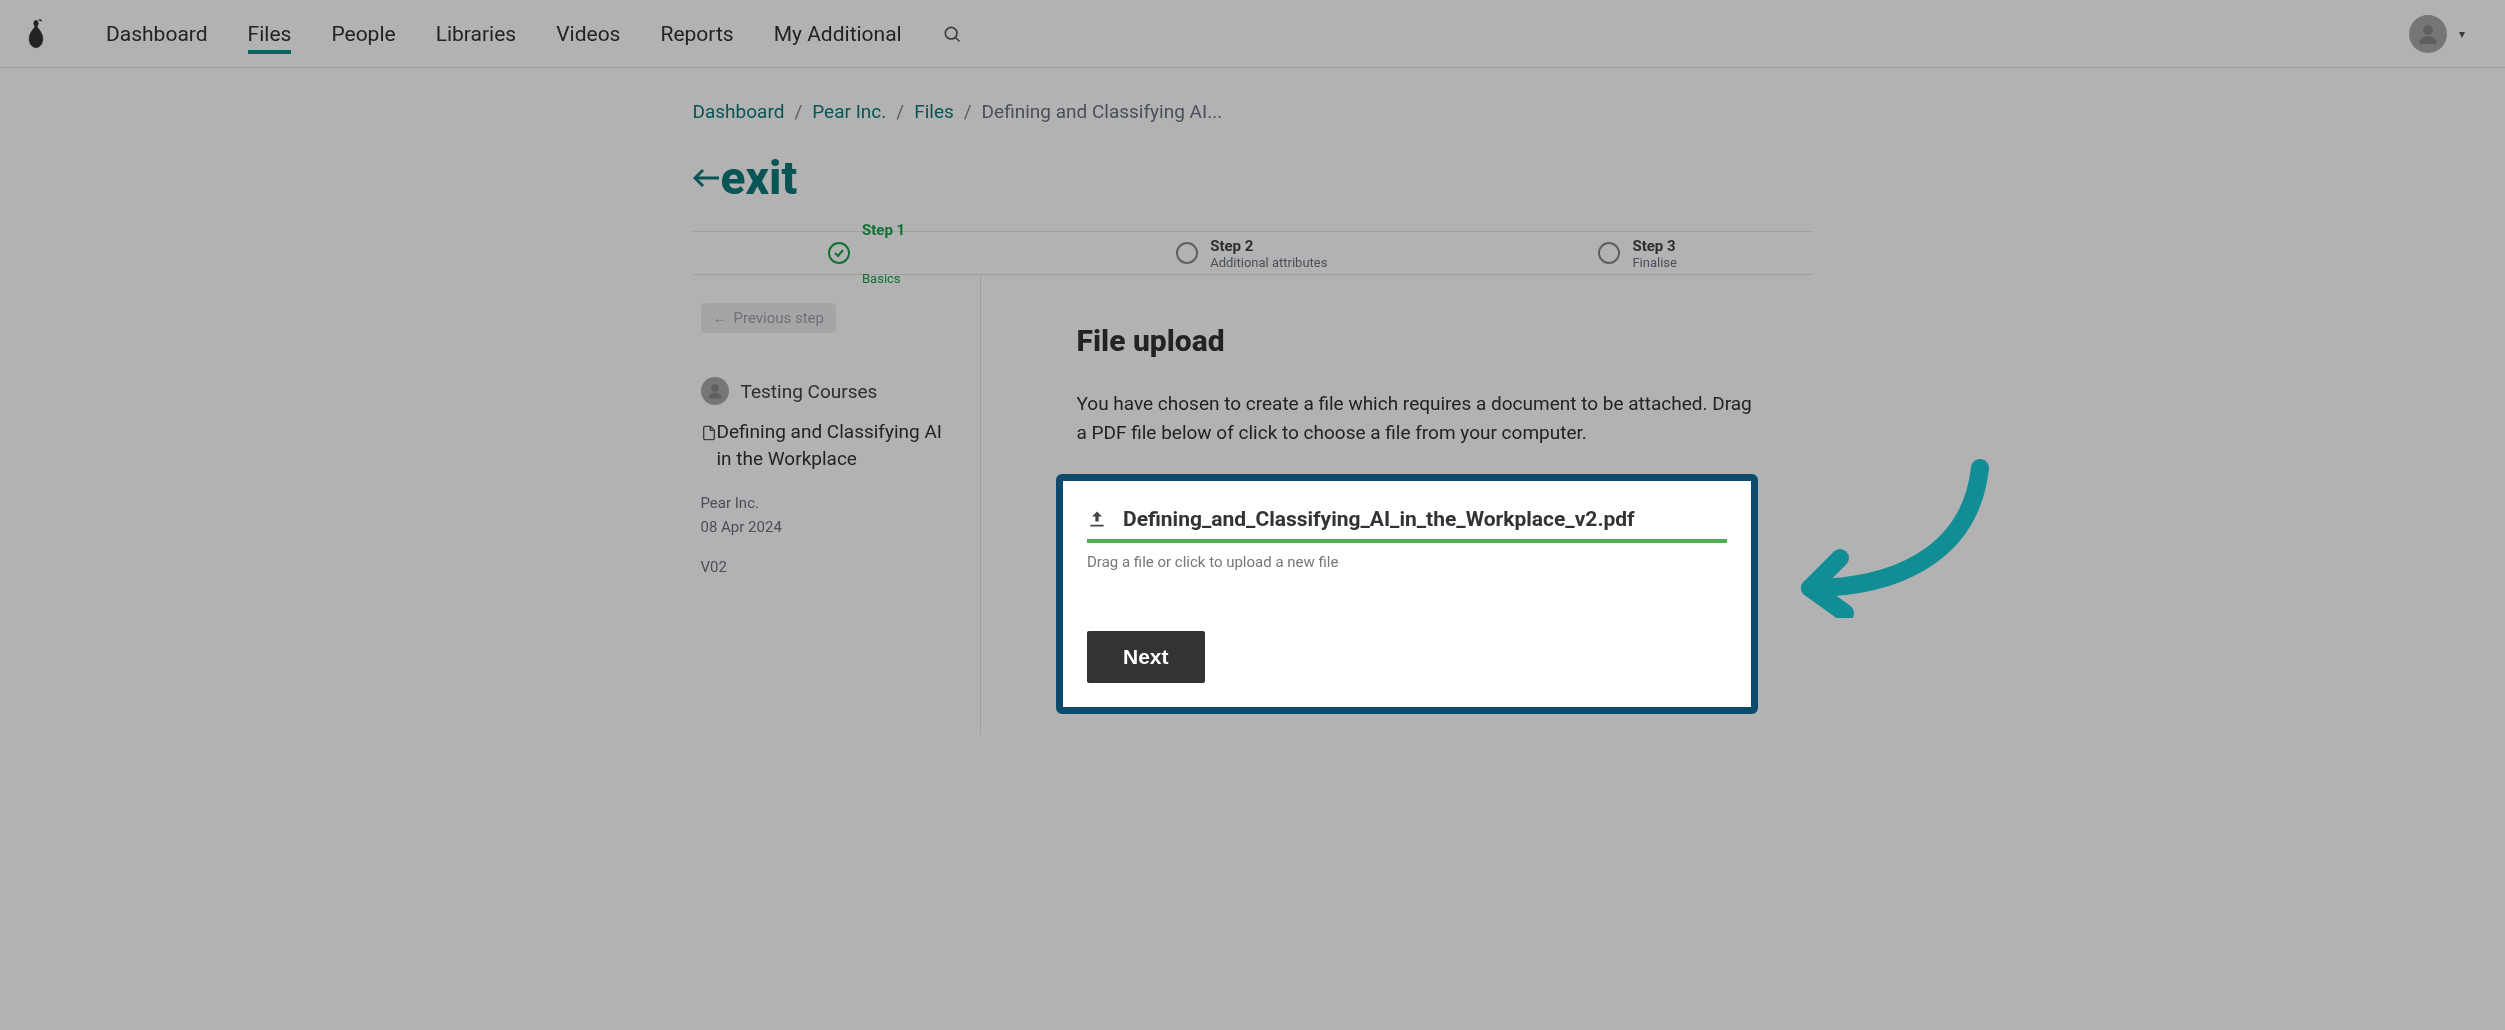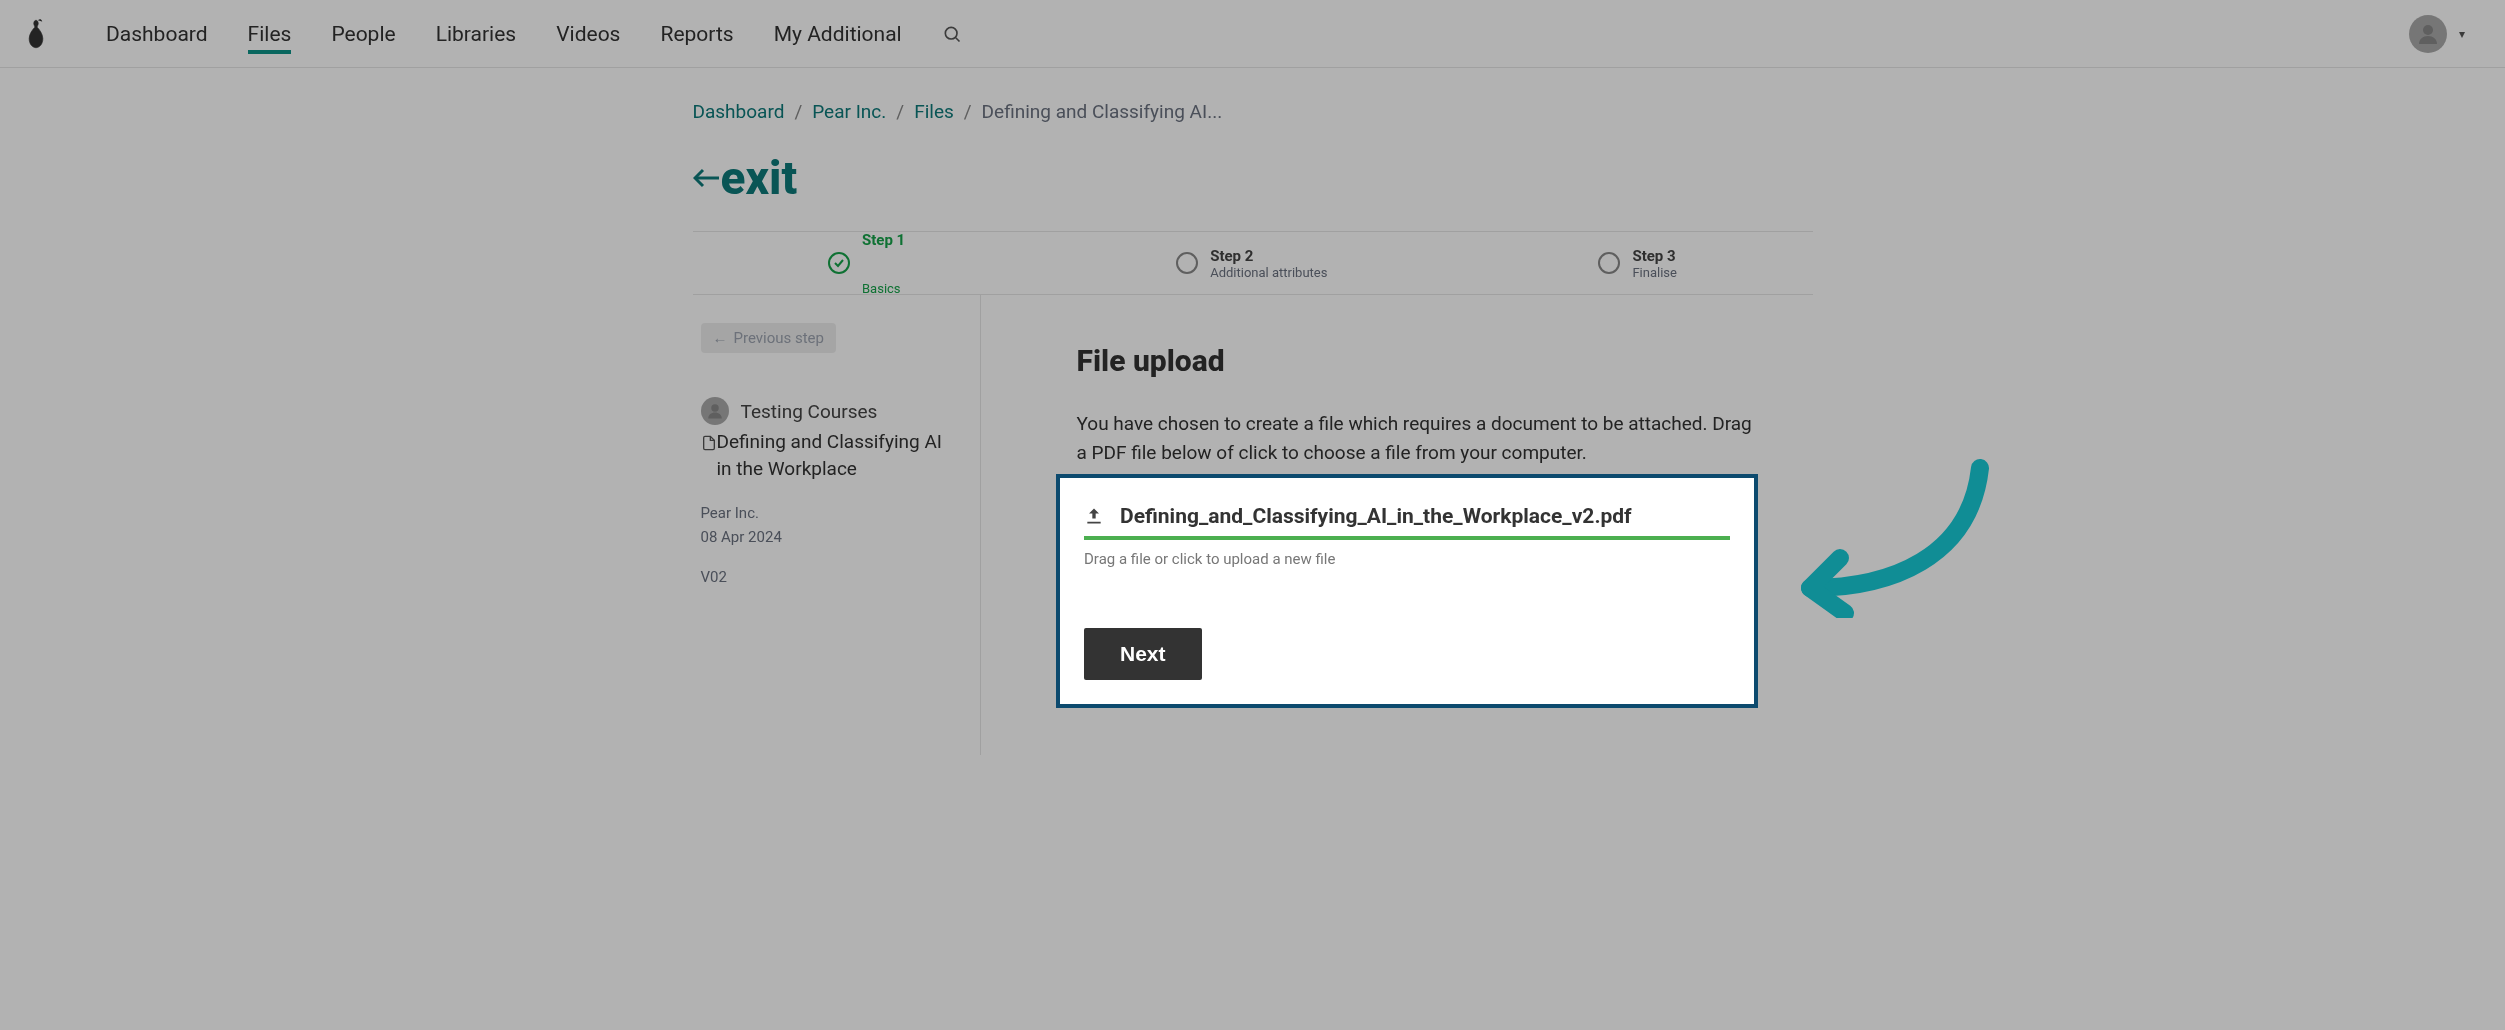--- a/index.html
+++ b/index.html
@@ -124,21 +124,21 @@
     .exit-text {
       color: #0d7a7a;
       font-size: 46px;
       font-weight: 800;
     }
     
     .steps-bar {
       border-top: 1px solid #e5e5e5;
       border-bottom: 1px solid #e5e5e5;
       display: flex;
-      height: 64px;
+      height: 44px;
       align-items: center;
       justify-content: space-around;
     }
     .step {
       display: flex;
       align-items: center;
       gap: 12px;
       cursor: pointer;
     }
     .step-circle {
@@ -184,21 +184,21 @@
       display: inline-flex;
       align-items: center;
       gap: 6px;
       cursor: not-allowed;
       margin-bottom: 44px;
     }
     .author-row {
       display: flex;
       align-items: center;
       gap: 12px;
-      margin-bottom: 4px;
+      margin-bottom: 14px;
     }
     .author-avatar {
       width: 28px;
       height: 28px;
       border-radius: 50%;
       background: #aaa;
       display: flex;
       align-items: center;
       justify-content: center;
     }
@@ -232,23 +232,23 @@
       font-size: 19px;
       color: #333;
       line-height: 1.5;
       max-width: 680px;
       margin-bottom: 36px;
     }
     
     .hero-wrap {
       position: absolute;
       z-index: 20;
-      border: 4px solid #0c4a6e;
+      border: 7px solid #0c4a6e;
       background: #fff;
-      border-radius: 0;
+      border-radius: 6px;
     }
     .hero-inner {
       padding: 26px 24px 24px;
     }
     .file-row {
       display: flex;
       align-items: center;
       gap: 16px;
       margin-bottom: 8px;
     }

